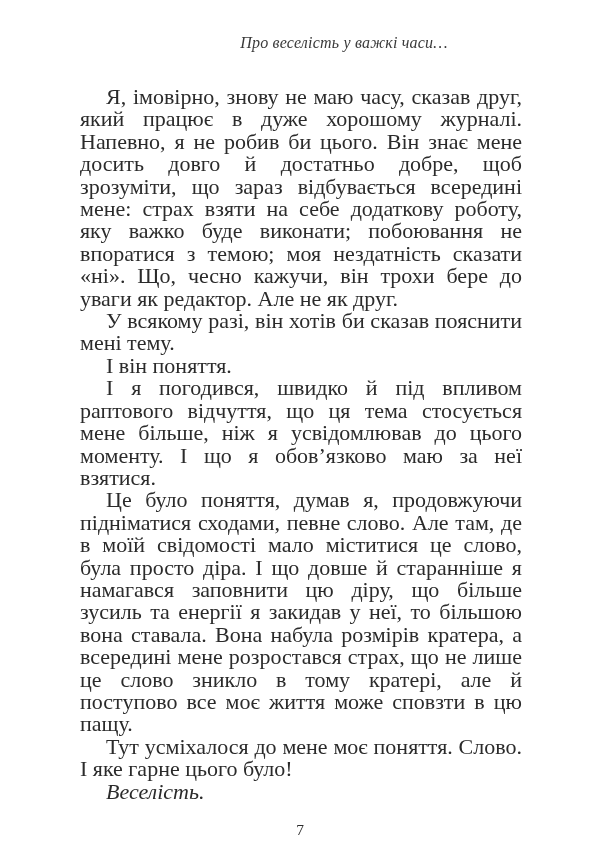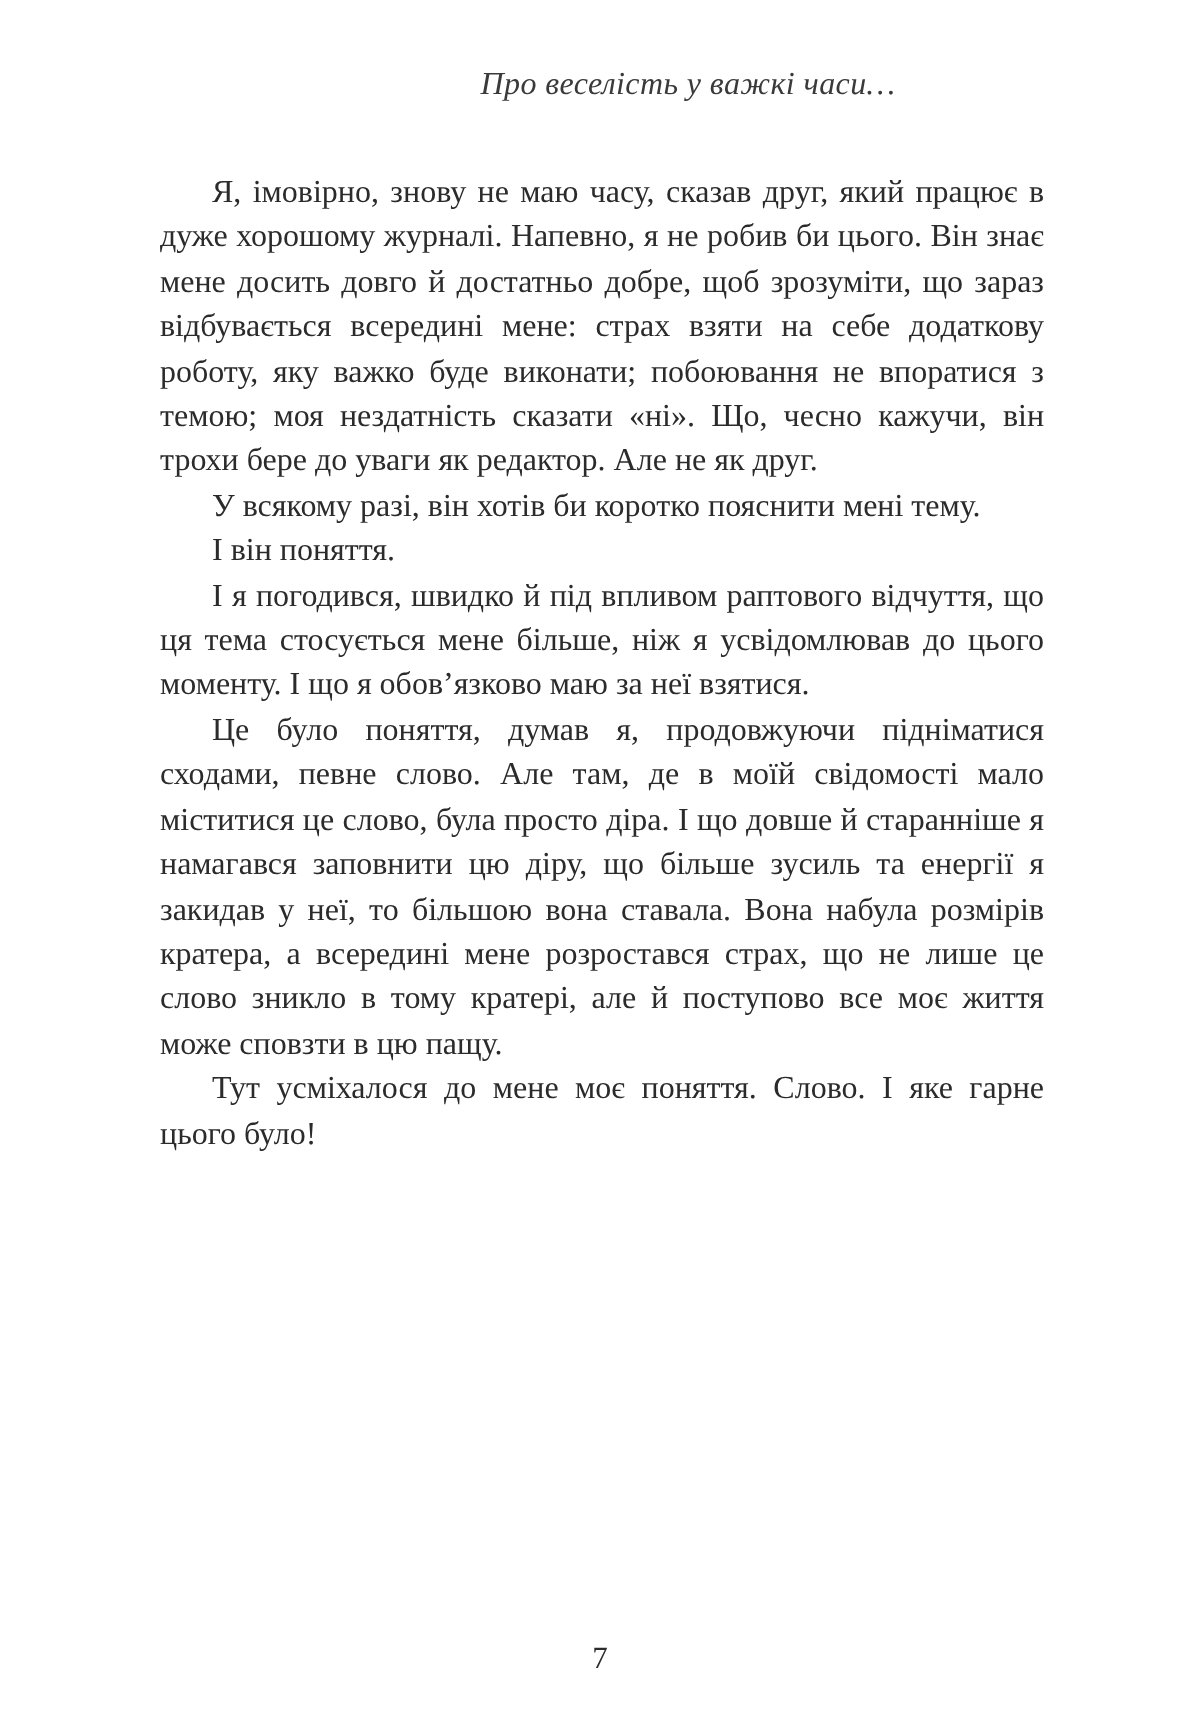--- a/index.html
+++ b/index.html
@@ -28,21 +28,21 @@
     font-size: 16px;
     color: #3a3a3a;
     letter-spacing: 0.2px;
     padding-left: 44px;
   }
   .body-text {
     position: absolute;
     top: 86px;
     left: 80px;
     width: 442px;
-    font-size: 16px;
+    font-size: 22px;
     line-height: 22.4px;
     text-align: justify;
     color: #2b2b2b;
     hyphens: auto;
     -webkit-hyphens: auto;
   }
   .body-text p {
     margin: 0;
     padding: 0;
     text-indent: 26px;
@@ -62,22 +62,23 @@
 </style>
 </head>
 <body>
 
 <div class="page">
 
   <div class="running-header">Про веселість у важкі часи…</div>
 
   <div class="body-text">
     <p>Я, імовірно, знову не маю часу, сказав друг, який працює в дуже хорошому журналі. Напевно, я не робив би цього. Він знає мене досить довго й достатньо добре, щоб зрозуміти, що зараз відбувається всередині мене: страх взяти на себе додаткову роботу, яку важко буде виконати; побоювання не впоратися з темою; моя нездатність сказати «ні». Що, чесно кажучи, він трохи бере до уваги як редактор. Але не як друг.</p>
-    <p>У всякому разі, він хотів би коротко пояснити мені тему.</p>
+    <p>У всякому разі, він хотів би сказав пояснити мені тему.</p>
     <p>І він поняття.</p>
     <p>І я погодився, швидко й під впливом раптового відчуття, що ця тема стосується мене більше, ніж я усвідомлював до цього моменту. І що я обов’язково маю за неї взятися.</p>
     <p>Це було поняття, думав я, продовжуючи підніматися сходами, певне слово. Але там, де в моїй свідомості мало міститися це слово, була просто діра. І що довше й старанніше я намагався заповнити цю діру, що більше зусиль та енергії я закидав у неї, то більшою вона ставала. Вона набула розмірів кратера, а всередині мене розростався страх, що не лише це слово зникло в тому кратері, але й поступово все моє життя може сповзти в цю пащу.</p>
     <p>Тут усміхалося до мене моє поняття. Слово. І яке гарне цього було!</p>
+    <p class="italic">Веселість.</p>
   </div>
 
   <div class="page-number">7</div>
 
 </div>
 
 </body></html>

